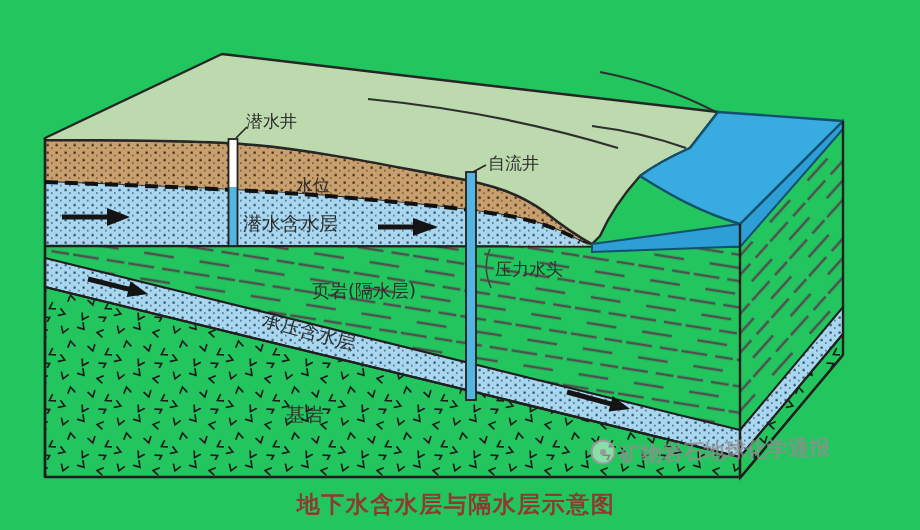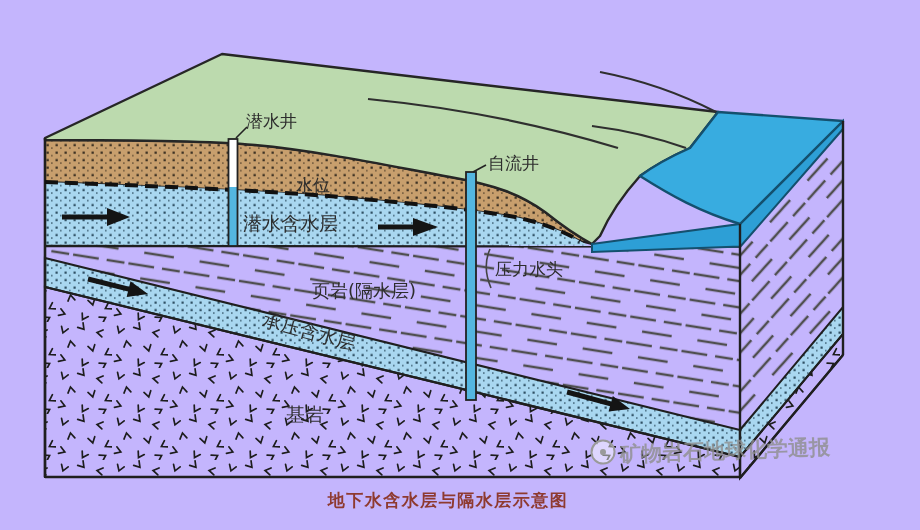--- a/index.html
+++ b/index.html
@@ -1,21 +1,21 @@
 <!DOCTYPE html>
 <html><head>
 <meta charset="utf-8">
 <style>
   html,body{margin:0;padding:0;background:#ffffff;}
-  .page{position:relative;width:920px;height:530px;background:#c4b5fd;overflow:hidden;
+  .page{position:relative;width:920px;height:530px;background:#22c55e;overflow:hidden;
         font-family:"DejaVu Sans","Liberation Sans",sans-serif;}
   svg{position:absolute;left:0;top:0;}
   svg text{font-family:"DejaVu Sans","Liberation Sans",sans-serif;fill:#2d2d2d;}
-  .caption{position:absolute;left:0;top:489px;width:896px;text-align:center;
-           color:#8e3a30;font-size:17px;font-weight:600;letter-spacing:1.5px;}
+  .caption{position:absolute;left:8px;top:489px;width:896px;text-align:center;
+           color:#8e3a30;font-size:23px;font-weight:600;letter-spacing:1.5px;}
   .watermark-text{fill:#8f8f8f;opacity:.8;font-weight:bold;}
 </style>
 </head>
 <body>
 
 <div class="page">
   <svg width="920" height="530" viewBox="0 0 920 530">
     <defs>
 
       <pattern id="soil" width="9" height="7.5" patternUnits="userSpaceOnUse">

